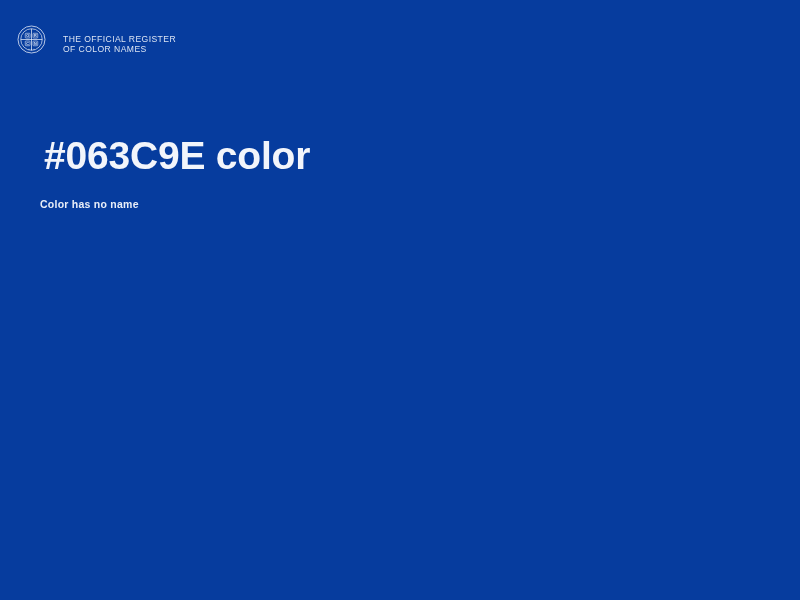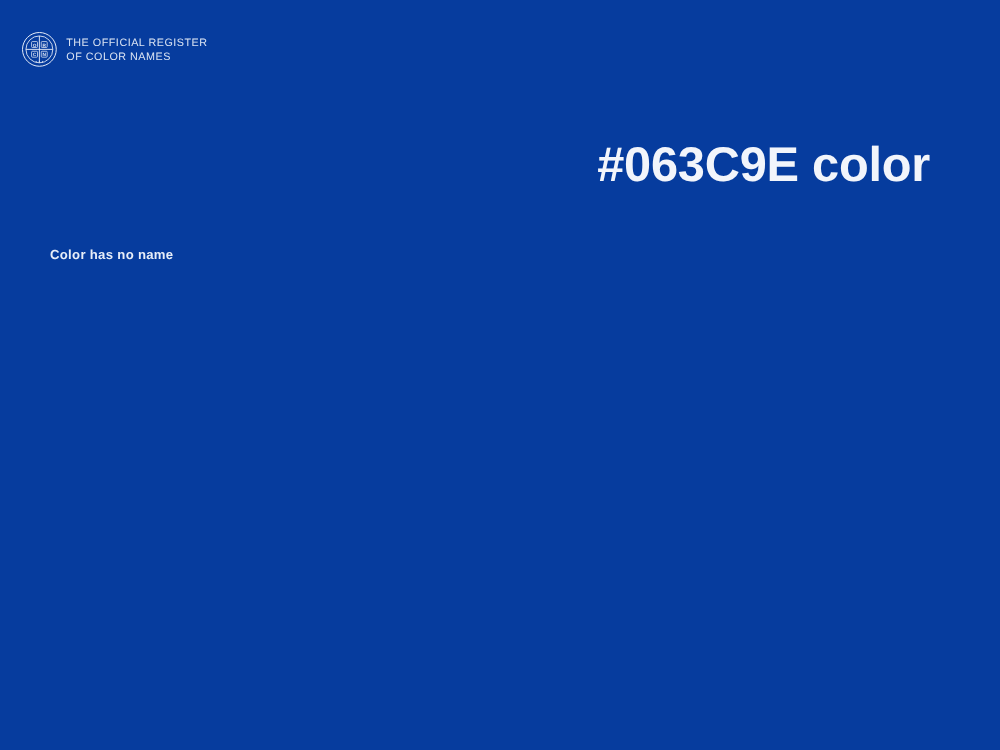--- a/index.html
+++ b/index.html
@@ -22,22 +22,22 @@
     background: #063C9E;
     box-sizing: border-box;
   }
 
   
   .brand {
     position: absolute;
     left: 17px;
     top: 25px;
     display: flex;
-    align-items: center;
-    gap: 7px;
+    align-items: flex-end;
+    gap: 17px;
   }
 
   .brand-emblem {
     width: 29px;
     height: 29px;
     flex: 0 0 29px;
     display: block;
   }
 
   .brand-wordmark {
@@ -52,23 +52,22 @@
     letter-spacing: 0.42px;
     color: #dbe4f3;
     white-space: nowrap;
     font-weight: 400;
   }
 
   
   .color-main {
     position: absolute;
     left: 44px;
-    top: 112px;
+    top: 135px;
     width: 700px;
-    text-align: right;
   }
 
   .color-title {
     font-size: 39px;
     font-weight: 700;
     color: #f2f5fb;
     letter-spacing: -0.2px;
     line-height: 1.1;
     margin: 0;
     white-space: nowrap;

